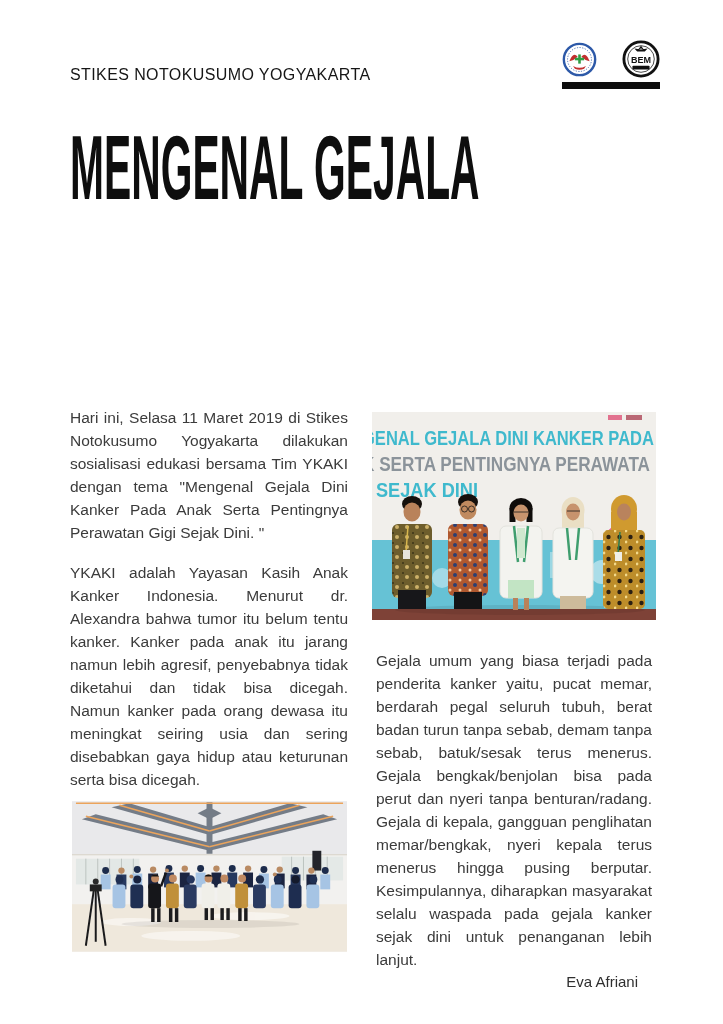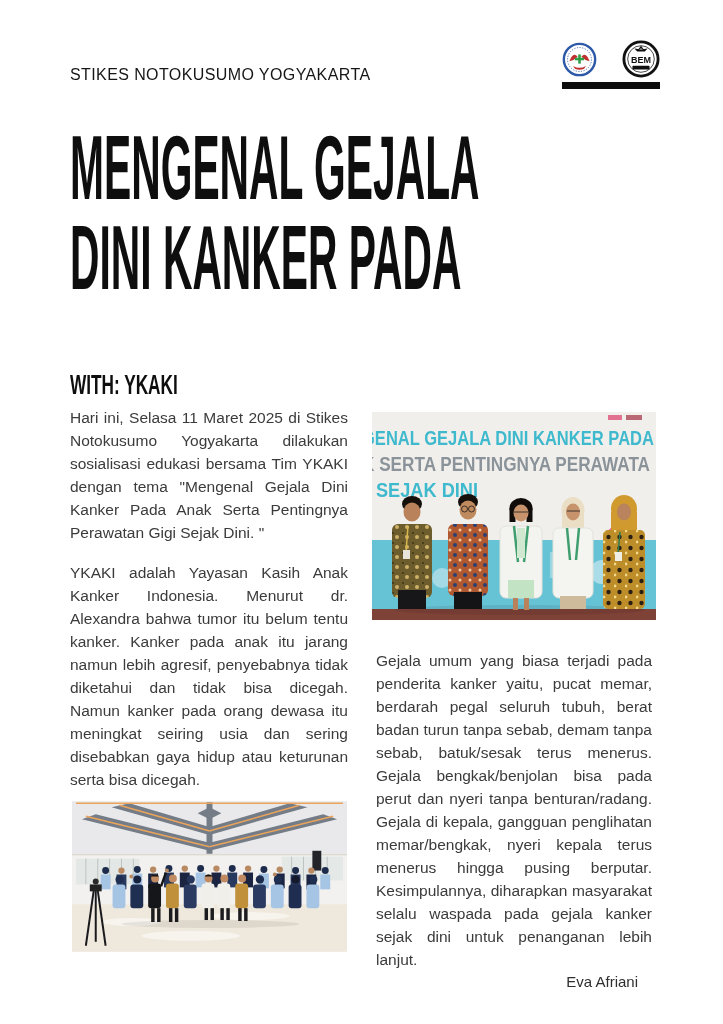--- a/index.html
+++ b/index.html
@@ -57,26 +57,24 @@
         <path d="M20,6 L23,10 L20,9 L17,10 Z M13,9 L20,10 L27,9 L24,12 L16,12 Z" fill="#111111"></path>
         <text x="20" y="24.5" text-anchor="middle" font-size="9.5" font-weight="bold" font-family="Liberation Serif, serif" fill="#111111">BEM</text>
         <rect x="11" y="27" width="18" height="4" rx="1" fill="#111111"></rect>
       </svg>
     </div>
     <div class="logo-bar"></div>
   </div>
 
   <div class="title-wrap">
     <div class="title-line"><span>MENGENAL GEJALA</span></div>
-    <div class="title-line"><span>DINI KANKER PADA</span></div>
   </div>
-  <div class="subtitle"><span>WITH: YKAKI</span></div>
 
   <div class="col-left">
-    <p class="body-par p1">Hari ini, Selasa 11 Maret 2025 di Stikes Notokusumo Yogyakarta dilakukan sosialisasi edukasi bersama Tim YKAKI dengan tema "Mengenal Gejala Dini Kanker Pada Anak Serta Pentingnya Perawatan Gigi Sejak Dini. "</p>
+    <p class="body-par p1">Hari ini, Selasa 11 Maret 2019 di Stikes Notokusumo Yogyakarta dilakukan sosialisasi edukasi bersama Tim YKAKI dengan tema "Mengenal Gejala Dini Kanker Pada Anak Serta Pentingnya Perawatan Gigi Sejak Dini. "</p>
     <p class="body-par">YKAKI adalah Yayasan Kasih Anak Kanker Indonesia. Menurut dr. Alexandra bahwa tumor itu belum tentu kanker. Kanker pada anak itu jarang namun lebih agresif, penyebabnya tidak diketahui dan tidak bisa dicegah.  Namun kanker pada orang dewasa itu meningkat seiring usia dan sering disebabkan gaya hidup atau keturunan serta bisa dicegah.</p>
 
     <svg class="photo-left" width="275" height="151" viewBox="0 0 278 152">
       <rect x="0" y="0" width="278" height="152" fill="#f2f1ef"></rect>
 
       <rect x="0" y="0" width="278" height="54" fill="#e9e9eb"></rect>
       <g fill="#747c87">
         <rect x="136" y="1" width="6" height="52"></rect>
         <polygon points="139,34 40,6 58,2 139,26"></polygon>
         <polygon points="139,34 238,6 220,2 139,26"></polygon>

